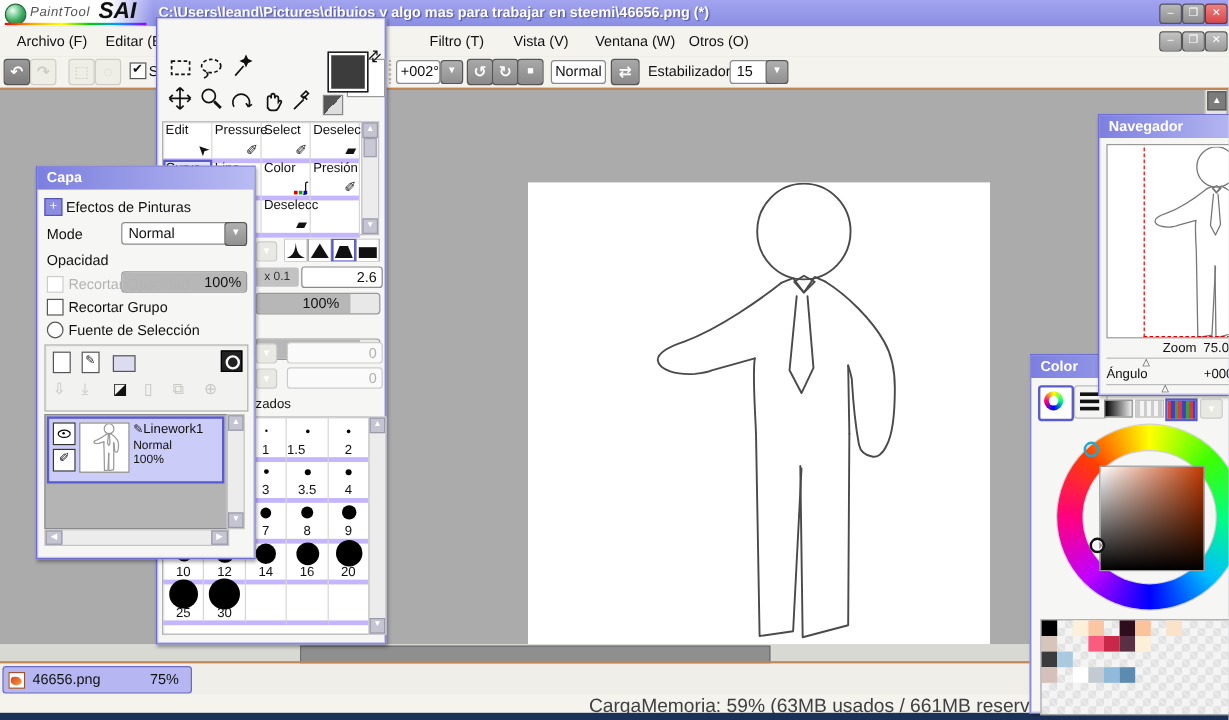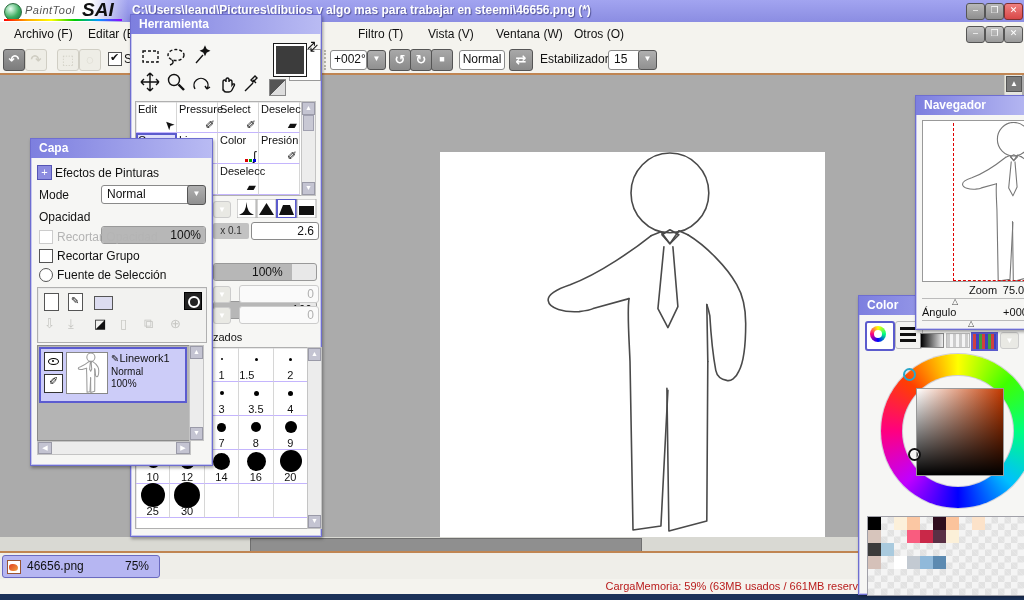--- a/index.html
+++ b/index.html
@@ -41,29 +41,29 @@
   svg.fig *{fill:none;stroke-linecap:round;stroke-linejoin:round;}
   
   .sbtn{background:#7c7c7c;border:1px solid #555;color:#fff;text-align:center;}
   #vscroll{left:1004px;top:75px;width:17px;height:462px;background:#e6e6e0;border-left:1px solid #cfcdc4;}
   #hscroll{left:0;top:537px;width:1024px;height:15px;background:#d9d9d3;}
   #hthumb{left:250px;top:538px;width:390px;height:13px;background:#8f8f8f;border:1px solid #6f6f6f;}
   
   #tabsbar{left:0;top:553px;width:1024px;height:26px;background:#efeee9;}
   .tab{position:absolute;top:2px;height:21px;border-radius:3px;font-size:12px;line-height:21px;}
   #statusbar{left:0;top:579px;width:1024px;height:15px;background:#f4f3ee;}
-  #memtext{position:absolute;right:166px;top:1px;font-size:11px;color:#b91c1c;white-space:nowrap;}
+  #memtext{position:absolute;right:166px;top:1px;font-size:16px;color:#404040;white-space:nowrap;}
   #navybar{left:0;top:594px;width:1024px;height:6px;background:#1b3158;}
   
   .panel{background:#f6f6f4;border:1px solid #6e6ed0;box-shadow:0 0 0 1px #c6c6ee inset,1px 2px 3px rgba(0,0,0,.35);}
   .ptitle{height:19px;background:linear-gradient(90deg,#7d7fdf,#b9bbf3);color:#fff;font-weight:bold;
       font-size:12px;line-height:19px;padding-left:8px;}
   .inset{background:#fff;border:1px solid #b0b0b0;box-shadow:1px 1px 0 #e8e8e8 inset;}
   .cellgrid{background:#fff;}
-  .gcell{position:absolute;border-right:1px solid #d6d6d6;border-bottom:1px solid #c4b5fd;font-size:11px;}
+  .gcell{position:absolute;border-right:1px solid #d6d6d6;border-bottom:4px solid #c4b5fd;font-size:11px;}
   .gcell.sel{background:#dfe0fb;outline:2px solid #5b5bcd;outline-offset:-2px;}
   .gicon{position:absolute;right:2px;bottom:0px;font-size:12px;color:#111;}
   .slider{background:#e8e8e8;border:1px solid #999;border-radius:3px;height:16px;position:relative;overflow:hidden;}
   .slider .fill{position:absolute;left:0;top:0;bottom:0;background:#b7b7b7;}
   .slider .val{position:absolute;top:0;font-size:12px;line-height:16px;}
   .badge{background:#c2c2c2;color:#333;font-size:10px;line-height:16px;text-align:center;border-radius:2px;}
   .checker{background-color:#f4f4f4;
      background-image:linear-gradient(45deg,#e2e2e2 25%,transparent 25%,transparent 75%,#e2e2e2 75%),
                       linear-gradient(45deg,#e2e2e2 25%,transparent 25%,transparent 75%,#e2e2e2 75%);
      background-size:13px 13px;background-position:0 0,6.5px 6.5px;}
@@ -169,21 +169,20 @@
         <span style="position: absolute; left: 24px; top: 0px;">46656.png</span>
         <span style="position: absolute; right: 10px; top: 0px;">75%</span>
       </div>
     </div>
   <div class="abs" id="statusbar">
     <span id="memtext">CargaMemoria: 59% (63MB usados / 661MB reserv</span>
   </div>
   <div class="abs" id="navybar"></div>
 
   <div class="abs panel" style="left:130px;top:14px;width:190px;height:521px;z-index:10;">
-    <div class="ptitle">Herramienta</div>
 
     <svg class="abs" style="left:8px;top:28px;" width="132" height="52">
       <g fill="none" stroke="#111" stroke-width="1.4">
         <rect x="4" y="8" width="15" height="11" stroke-dasharray="3,2"></rect>
         <ellipse cx="37" cy="12" rx="8" ry="5.5" stroke-dasharray="3,2"></ellipse>
         <path d="M33,17 q3,3 -2,5"></path>
         <g>
             <line x1="57" y1="20" x2="64" y2="12"></line>
             <path d="M66,4 l1.2,2.6 2.6,1.2 -2.6,1.2 -1.2,2.6 -1.2,-2.6 -2.6,-1.2 2.6,-1.2 z" fill="#111"></path>
           </g>

